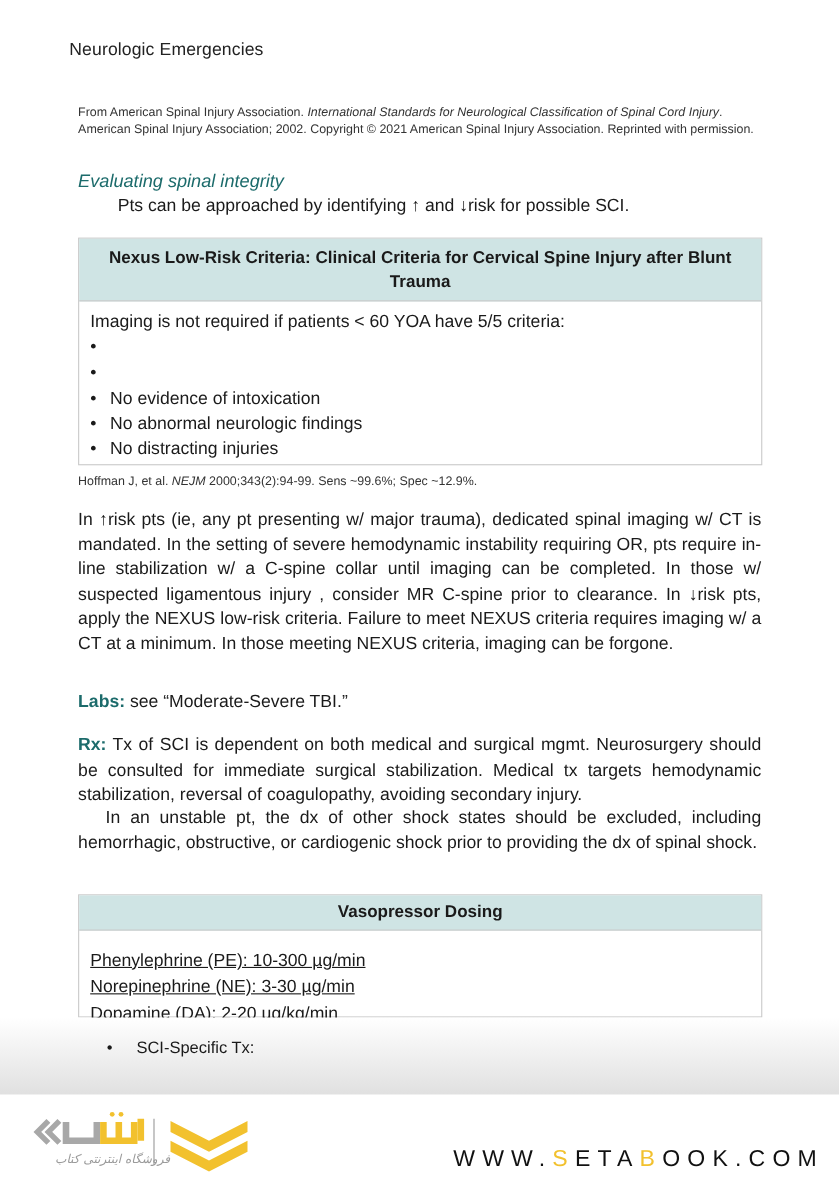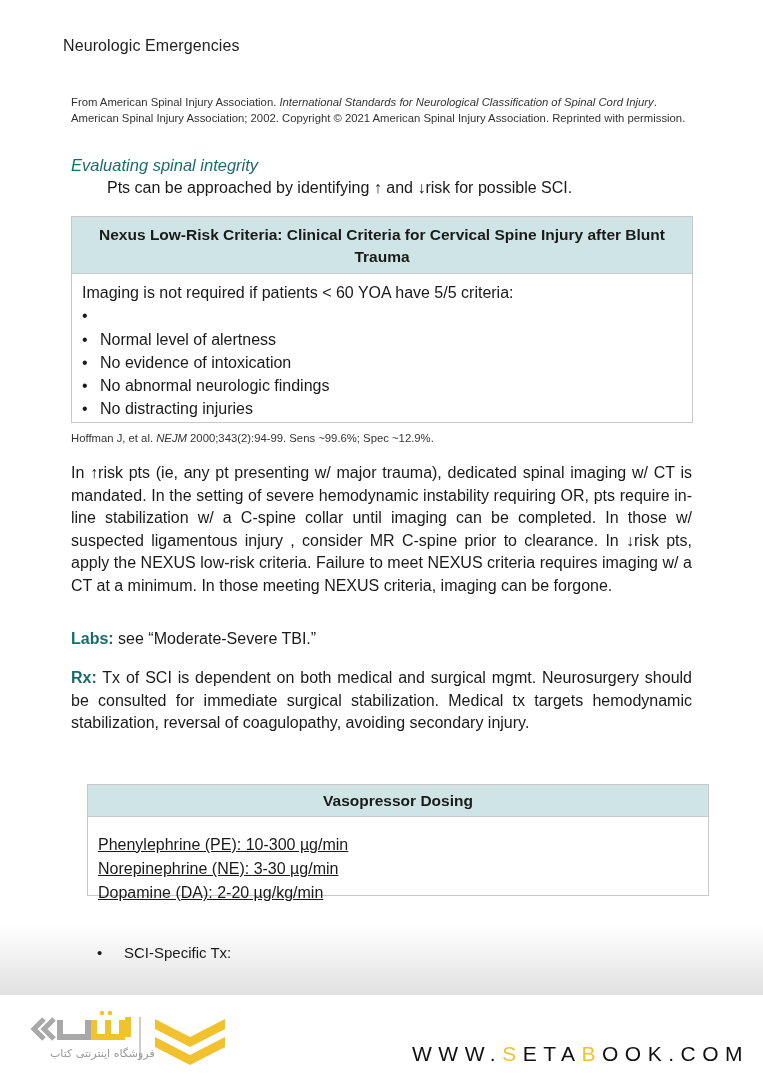--- a/index.html
+++ b/index.html
@@ -23,28 +23,28 @@
   .bullet { display: flex; }
   .bullet .dot { width: 18px; flex: 0 0 18px; }
   .cite { position: absolute; left: 71px; top: 432px; font-size: 11.3px; color: #333; }
   .cite i { font-style: italic; }
   .para { position: absolute; left: 71px; width: 621px; font-size: 16px; line-height: 22.6px; text-align: justify; color: #1a1a1a; }
   .p1 { top: 462px; }
   .p-labs { top: 628px; }
   .p-rx { top: 667px; }
   .p-rx2 { top: 733px; text-indent: 25px; }
   .lbl { color: #1c6b6b; font-weight: bold; }
-  .box2 { top: 784px; height: 110px; margin-left: 16px; }
+  .box2 { top: 813px; height: 110px; }
   .box2 .box-head { padding: 5px 0 4px; height: 22px; }
   .box2 .box-body { padding-top: 16px; line-height: 24px; text-decoration: underline; }
   .sci { position: absolute; left: 97px; top: 944px; font-size: 15px; color: #1a1a1a; display: flex; }
   .sci .dot { width: 27px; }
   .shadow { position: absolute; left: 0; top: 925px; width: 763px; height: 75px; background: linear-gradient(#ffffff, #dedede); }
   .footer { position: absolute; left: 0; top: 995px; width: 763px; height: 85px; background: #fff; }
-  .logo { position: absolute; left: 30px; top: 12px; width: 270px; height: 60px; }
+  .logo { position: absolute; left: 30px; top: 12px; width: 270px; height: 60px; font-style: italic; }
   .fa-title { position: absolute; right: 18px; top: 16px; font-size: 19px; color: #1a1a1a; direction: rtl; font-family: "DejaVu Sans", sans-serif; }
   .url { position: absolute; right: 14px; top: 47px; font-size: 21px; letter-spacing: 6.5px; color: #111; }
   .url .hl { color: #f2c12e; }
 </style>
 </head>
 <body>
 
 <div class="page">
   <div class="running-head">Neurologic Emergencies</div>
 
@@ -55,21 +55,20 @@
 
   <div class="box box1">
     <div class="box-head">Nexus Low-Risk Criteria: Clinical Criteria for Cervical Spine Injury after Blunt Trauma</div>
     <div class="box-body">
       <div>Imaging is not required if patients &lt; 60 YOA have 5/5 criteria:</div>
       <div class="bullet">
           <span class="dot">•</span>
         </div>
       <div class="bullet">
           <span class="dot">•</span>
-          <span>Normal level of alertness</span>
         </div>
       <div class="bullet">
           <span class="dot">•</span>
           <span>No evidence of intoxication</span>
         </div>
       <div class="bullet">
           <span class="dot">•</span>
           <span>No abnormal neurologic findings</span>
         </div>
       <div class="bullet">
@@ -79,20 +78,21 @@
     </div>
   </div>
 
   <div class="cite"><span>Hoffman J, et al. </span><i>NEJM</i><span> 2000;343(2):94-99. Sens ~99.6%; Spec ~12.9%.</span></div>
 
   <div class="para p1">In ↑risk pts (ie, any pt presenting w/ major trauma), dedicated spinal imaging w/ CT is mandated. In the setting of severe hemodynamic instability requiring OR, pts require in-line stabilization w/ a C-spine collar until imaging can be completed. In those w/ suspected ligamentous injury , consider MR C-spine prior to clearance. In ↓risk pts, apply the NEXUS low-risk criteria. Failure to meet NEXUS criteria requires imaging w/ a CT at a minimum. In those meeting NEXUS criteria, imaging can be forgone.</div>
 
   <div class="para p-labs"><span class="lbl">Labs:</span><span> see “Moderate-Severe TBI.”</span></div>
 
   <div class="para p-rx"><span class="lbl">Rx:</span><span> Tx of SCI is dependent on both medical and surgical mgmt. Neurosurgery should be consulted for immediate surgical stabilization. Medical tx targets hemodynamic stabilization, reversal of coagulopathy, avoiding secondary injury.</span></div>
+  <div class="para p-rx2">In an unstable pt, the dx of other shock states should be excluded, including hemorrhagic, obstructive, or cardiogenic shock prior to providing the dx of spinal shock.</div>
 
   <div class="box box2">
     <div class="box-head">Vasopressor Dosing</div>
     <div class="box-body">
       <div>Phenylephrine (PE): 10-300 µg/min</div>
       <div>Norepinephrine (NE): 3-30 µg/min</div>
       <div>Dopamine (DA): 2-20 µg/kg/min</div>
     </div>
   </div>
 

